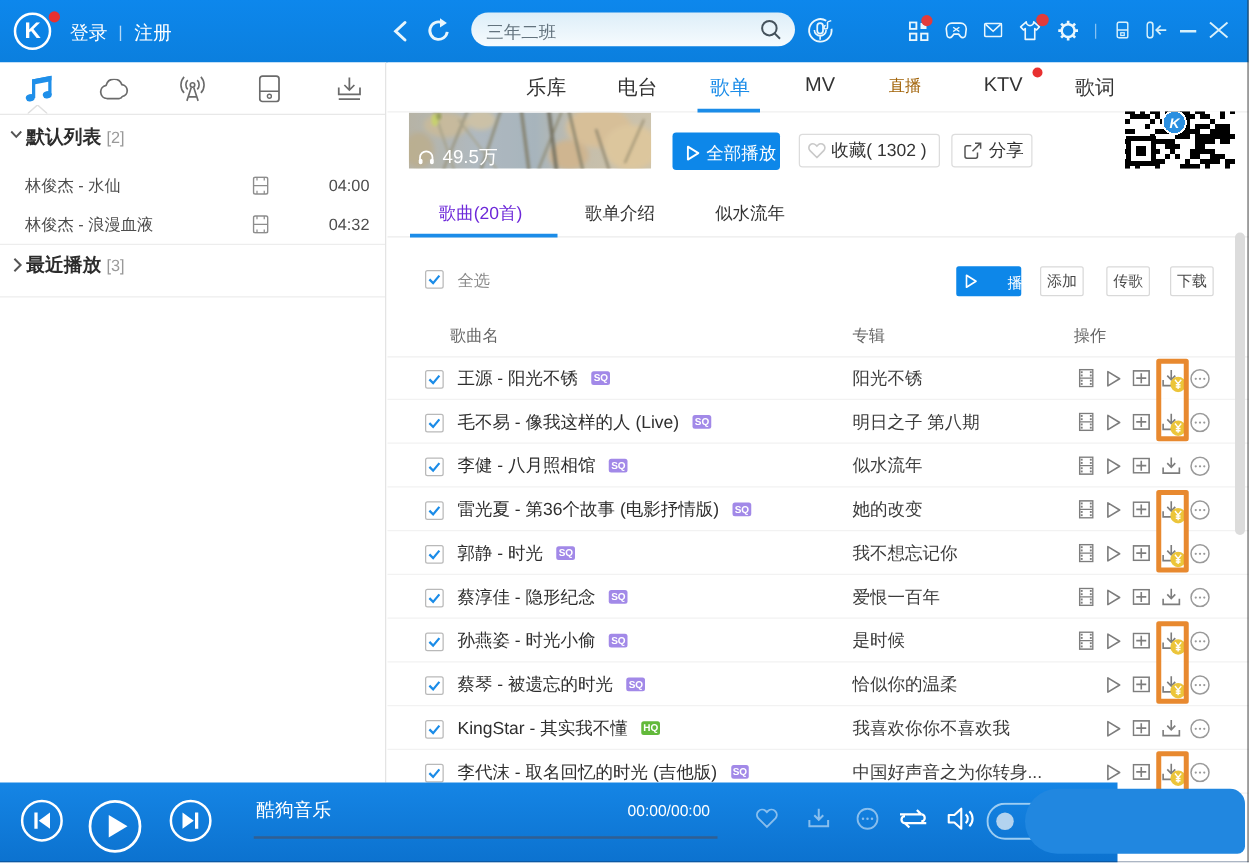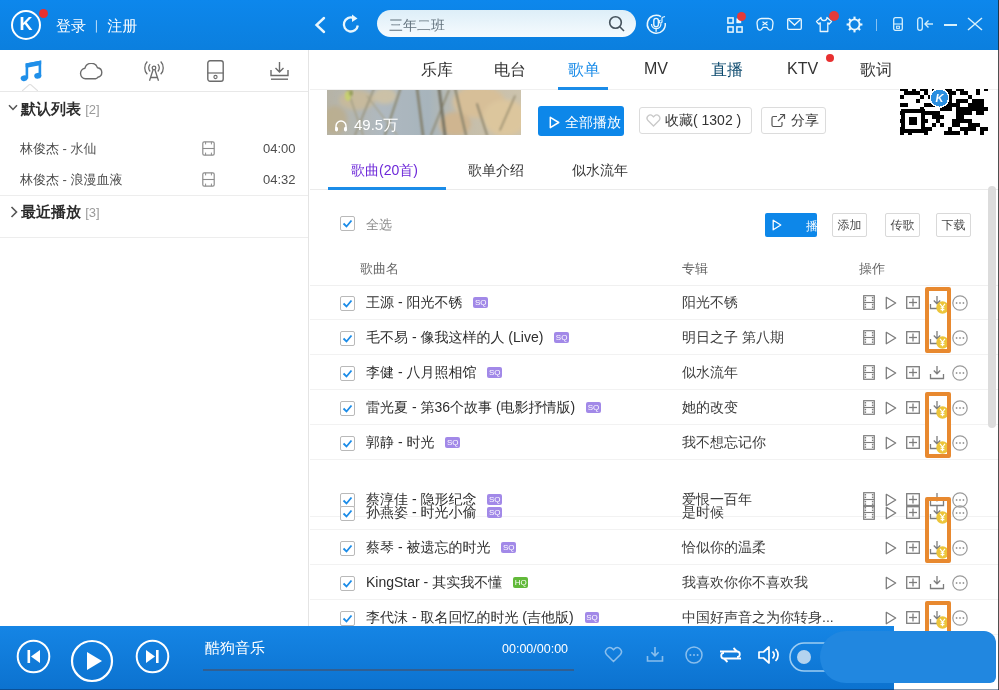--- a/index.html
+++ b/index.html
@@ -6,21 +6,21 @@
 body{width:999px;height:690px;font-family:"Liberation Sans",sans-serif;overflow:hidden;background:#fff;position:relative}
 .abs{position:absolute}
 .topbar{left:0;top:0;width:999px;height:50px;background:linear-gradient(180deg,#0d87ec,#0b7fde)}
 .sidebar{left:0;top:50px;width:309px;height:576px;background:#fff;border-right:1px solid #e4e4e4;box-sizing:border-box}
 .mainarea{left:310px;top:50px;width:689px;height:452px;background:#fff}
 .bottombar{left:0;top:626px;width:894px;height:64px;background:linear-gradient(180deg,#1585e5,#0c72cf)}
 .wtxt{color:#fff}
 .row{position:absolute;left:0;width:689px;height:35px;border-bottom:1px solid #f2f2f2;box-sizing:border-box}
 .cname{position:absolute;left:56px;top:0;height:34px;line-height:34px;font-size:14px;color:#2e2e2e;white-space:nowrap}
 .calbum{position:absolute;left:372px;top:0;height:34px;line-height:34px;font-size:14px;color:#3c3c3c;white-space:nowrap}
-.badge{display:inline-block;font-size:8px;font-weight:normal;color:#fff;border-radius:2px;padding:1.5px 1.5px;vertical-align:2.5px;margin-left:11px;line-height:8px}
+.badge{display:inline-block;font-size:8px;font-weight:bold;color:#fff;border-radius:2px;padding:1.5px 1.5px;vertical-align:2.5px;margin-left:11px;line-height:8px}
 .sq{background:#a289e8}
 .hq{background:#62b93a}
 .ckb{position:absolute;width:13px;height:13px;border:1px solid #b9b9b9;border-radius:2px;background:#fff}
 .ckb svg{position:absolute;left:0px;top:0px}
 .icn{position:absolute;top:10px}
 .obox{position:absolute;border:4px solid #e8892f;border-radius:2px;width:18px;left:615px}
 .btn-outline{position:absolute;box-sizing:border-box;border:1px solid #d9d9d9;border-radius:2px;background:#fff;color:#484848;font-size:12px;text-align:center;line-height:22px;height:24px;top:163px}
 </style>
 </head>
 <body>
@@ -181,21 +181,21 @@
   <div class="abs" style="left:0;top:187px;width:308px;height:1px;background:#ededed"></div>
 </div>
 
 <div class="abs mainarea">
 
   <div class="abs" style="left:0;top:0;width:689px;height:40px;border-bottom:1px solid #f0f0f0;box-sizing:border-box"></div>
   <div class="abs" style="left:111px;top:10px;font-size:16px;color:#333">乐库</div>
   <div class="abs" style="left:184px;top:10px;font-size:16px;color:#333">电台</div>
   <div class="abs" style="left:258px;top:10px;font-size:16px;color:#1b8ce8">歌单</div>
   <div class="abs" style="left:334px;top:10px;font-size:16px;color:#333">MV</div>
-  <div class="abs" style="left:401px;top:10px;font-size:16px;color:#0c4a6e">直播</div>
+  <div class="abs" style="left:401px;top:10px;font-size:13px;color:#a16207">直播</div>
   <div class="abs" style="left:477px;top:10px;font-size:16px;color:#333">KTV</div>
   <div class="abs" style="left:516px;top:4px;width:8px;height:8px;background:#e83030;border-radius:50%"></div>
   <div class="abs" style="left:550px;top:10px;font-size:16px;color:#333">歌词</div>
   <div class="abs" style="left:248px;top:37px;width:50px;height:3px;background:#1b8ce8"></div>
 
   <div class="abs" style="left:17px;top:40px;width:194px;height:45px;overflow:hidden">
     <svg width="194" height="45" viewBox="0 0 194 45">
       <defs>
         <linearGradient id="sky" x1="0" y1="0" x2="1" y2="0">
           <stop offset="0" stop-color="#b3af9e"></stop>
@@ -648,21 +648,21 @@
         <circle cx="6.5" cy="6.5" r="6.2" fill="#ecc53a"></circle>
         <path d="M4 2.8 L6.5 6 L9 2.8 M6.5 6 V10.2 M4.6 6.8 H8.4 M4.6 8.6 H8.4" stroke="#fff" stroke-width="1.1" fill="none"></path>
       </svg>
       <svg class="icn" style="left:642px;top:10px" width="16" height="16" viewBox="0 0 16 16">
         <circle cx="8" cy="8" r="7.2" fill="none" stroke="#9a9a9a" stroke-width="1.2"></circle>
         <circle cx="4.6" cy="8" r="0.9" fill="#9a9a9a"></circle>
         <circle cx="8" cy="8" r="0.9" fill="#9a9a9a"></circle>
         <circle cx="11.4" cy="8" r="0.9" fill="#9a9a9a"></circle>
       </svg>
     </div>
-  <div class="row" style="top:432px">
+  <div class="row" style="top:410px">
       <div class="ckb" style="left:30px;top:11px">
         <svg width="13" height="13" viewBox="0 0 13 13">
           <path d="M2.5 6.5 L5.5 9.5 L10.5 3.5" fill="none" stroke="#1b8ce8" stroke-width="1.8"></path>
         </svg>
       </div>
       <div class="cname">蔡淳佳 - 隐形纪念<span class="badge sq">SQ</span></div>
       <div class="calbum">爱恨一百年</div>
       <svg class="icn" style="left:553px" width="12" height="15" viewBox="0 0 12 15">
         <rect x="0.7" y="0.7" width="10.6" height="13.6" fill="none" stroke="#7d7d7d" stroke-width="1.2"></rect>
         <line x1="0.7" y1="7.5" x2="11.3" y2="7.5" stroke="#7d7d7d" stroke-width="1.1"></line>

